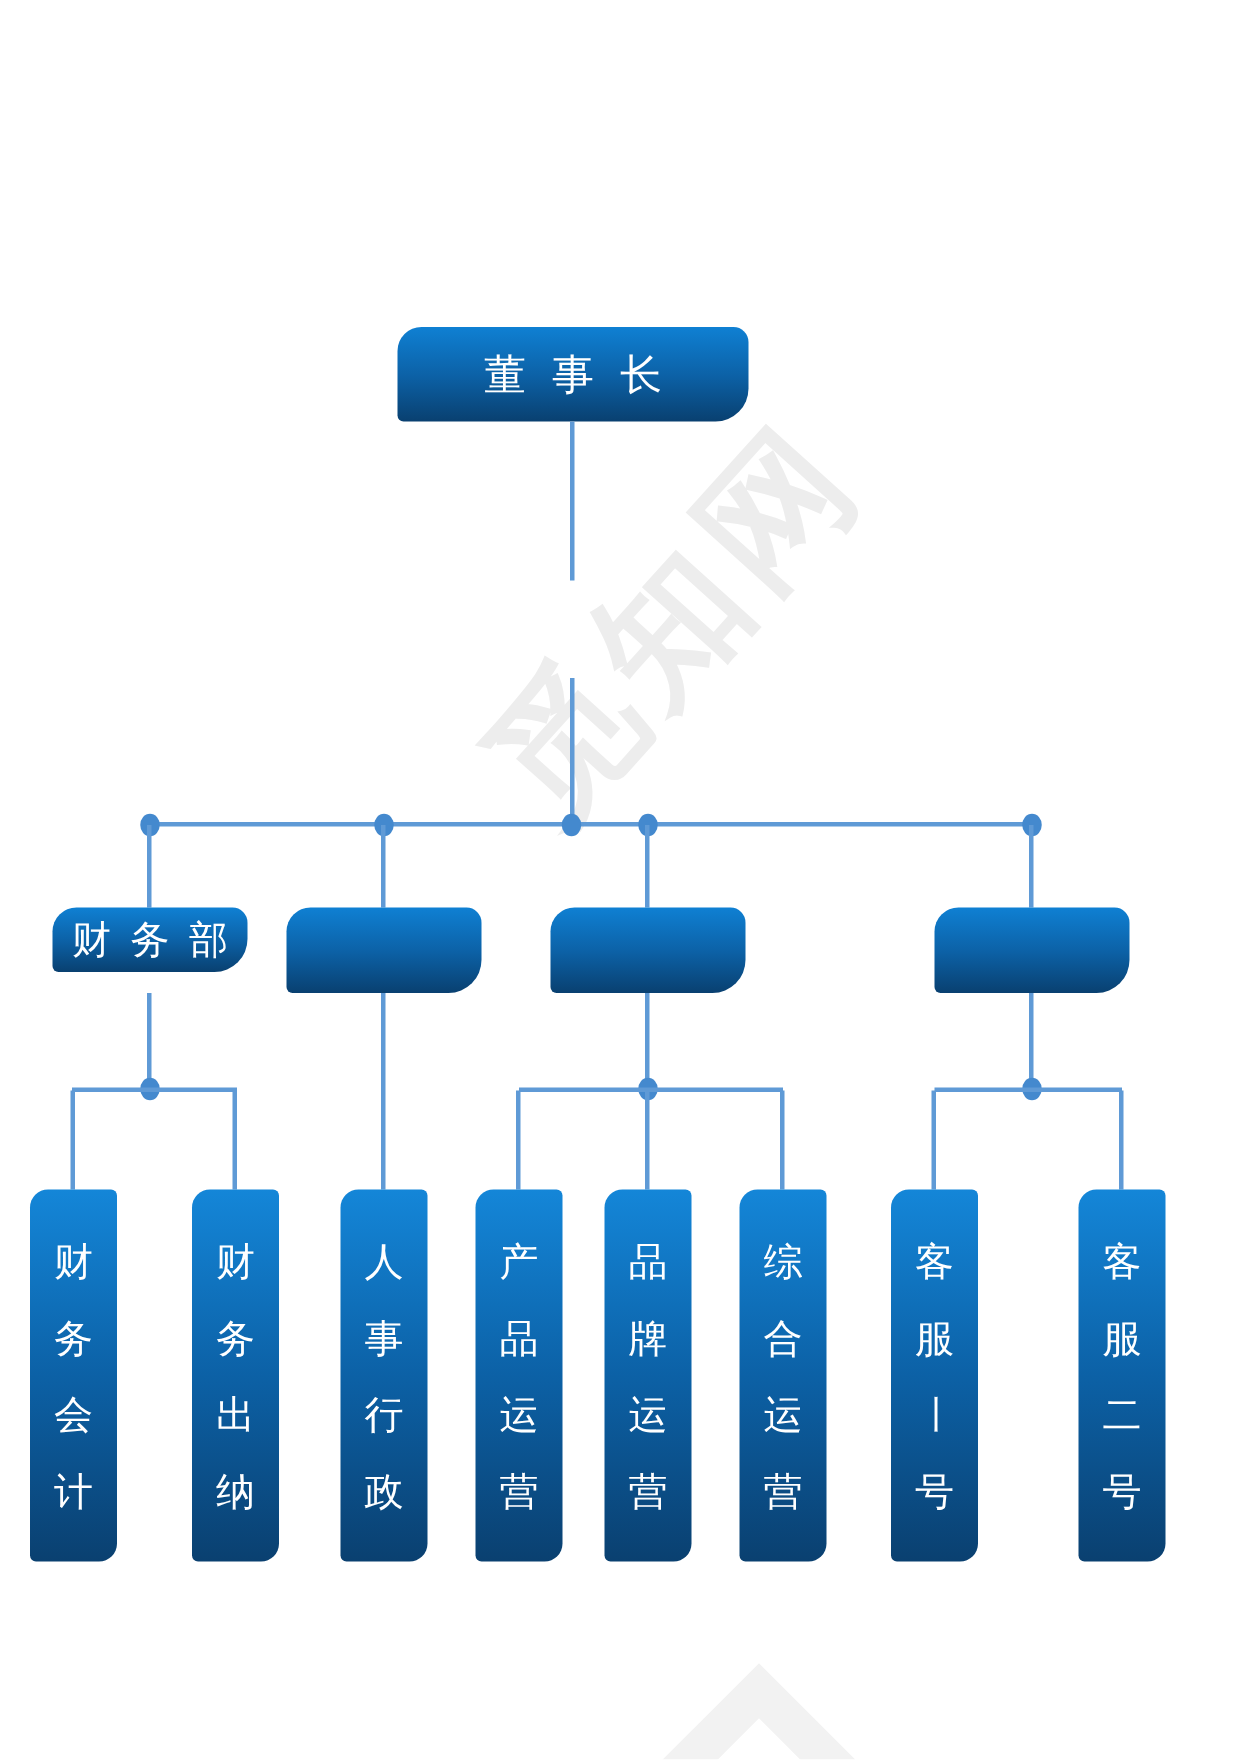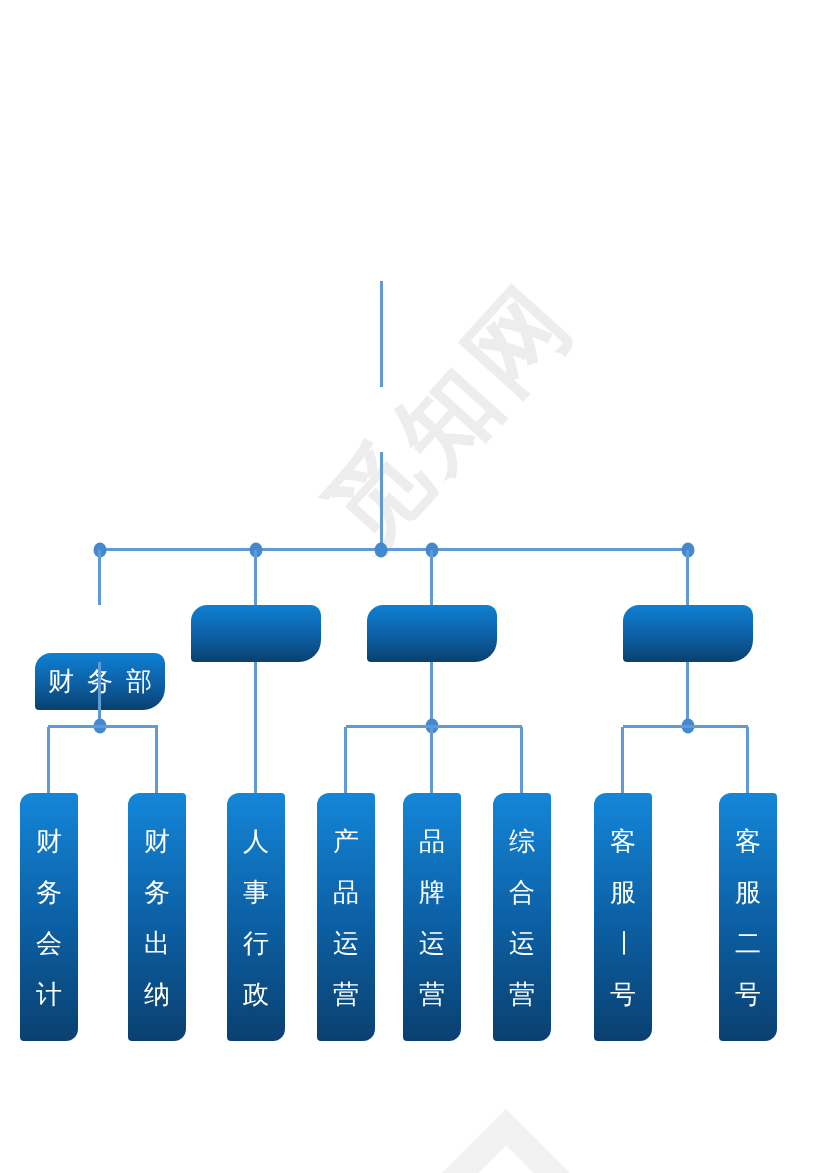--- a/index.html
+++ b/index.html
@@ -50,39 +50,42 @@
   }
 </style>
 </head>
 <body>
 
 <div class="canvas">
 
   <div class="wm-text">觅知网</div>
   <div class="wm-diamond"></div>
 
+  <div class="hbox" style="left:265px;top:218px;width:234px;height:63px;">
+    <span class="lbl top-lbl">董事长</span>
+  </div>
 
   <div class="line vline" style="left:380px;top:281px;height:106px;"></div>
 
 
   <div class="line vline" style="left:380px;top:452px;height:98px;"></div>
 
   <div class="line hline" style="left:100px;top:548px;width:590px;"></div>
   <div class="dot" style="left:100px;top:550px;"></div>
   <div class="dot" style="left:256px;top:550px;"></div>
   <div class="dot" style="left:381px;top:550px;"></div>
   <div class="dot" style="left:432px;top:550px;"></div>
   <div class="dot" style="left:688px;top:550px;"></div>
 
   <div class="line vline" style="left:98px;top:550px;height:55px;"></div>
   <div class="line vline" style="left:254px;top:550px;height:55px;"></div>
   <div class="line vline" style="left:430px;top:550px;height:55px;"></div>
   <div class="line vline" style="left:686px;top:550px;height:55px;"></div>
 
-  <div class="hbox" style="left:35px;top:605px;width:130px;height:57px;margin-top:48px;">
+  <div class="hbox" style="left:35px;top:605px;width:130px;height:43px;">
     <span class="lbl dept-lbl">财务部</span>
   </div>
   <div class="hbox" style="left:191px;top:605px;width:130px;height:57px;">
     <span class="lbl dept-lbl"></span>
   </div>
   <div class="hbox" style="left:367px;top:605px;width:130px;height:57px;">
     <span class="lbl dept-lbl"></span>
   </div>
   <div class="hbox" style="left:623px;top:605px;width:130px;height:57px;">
     <span class="lbl dept-lbl"></span>

